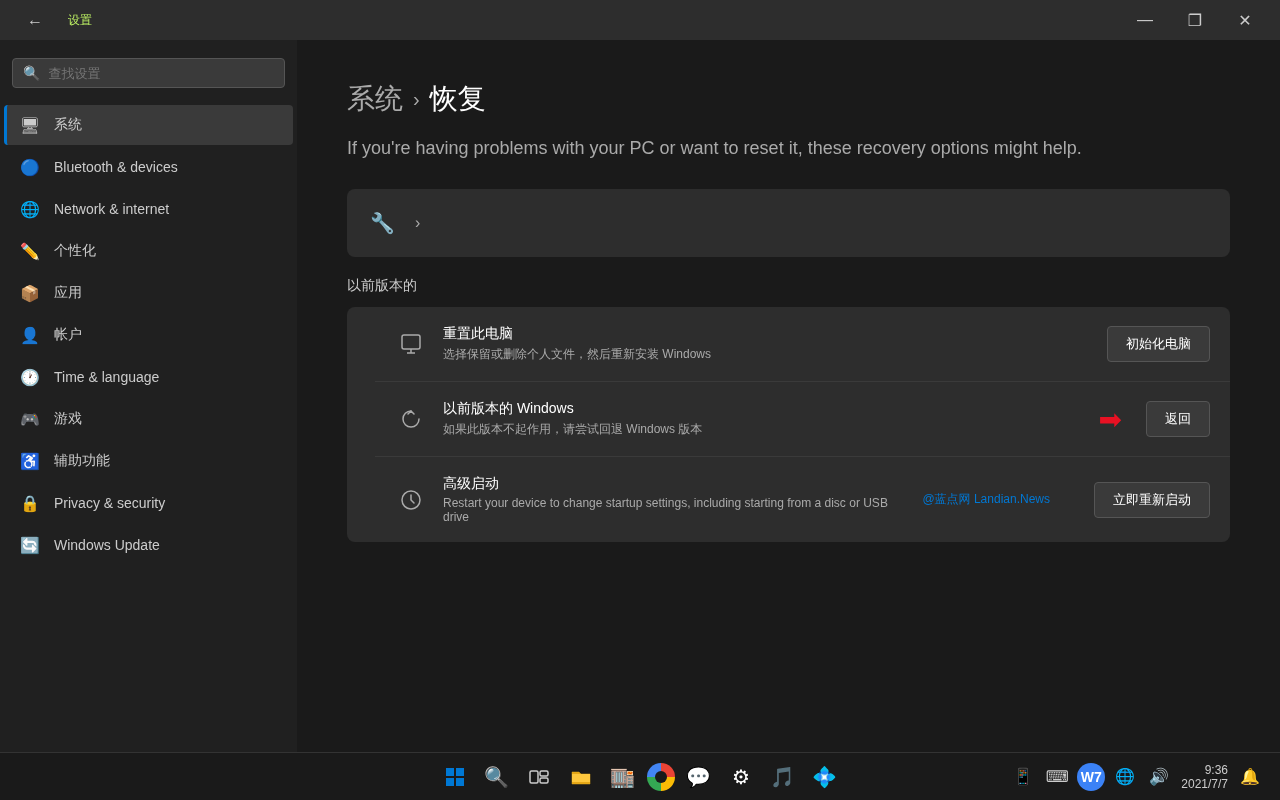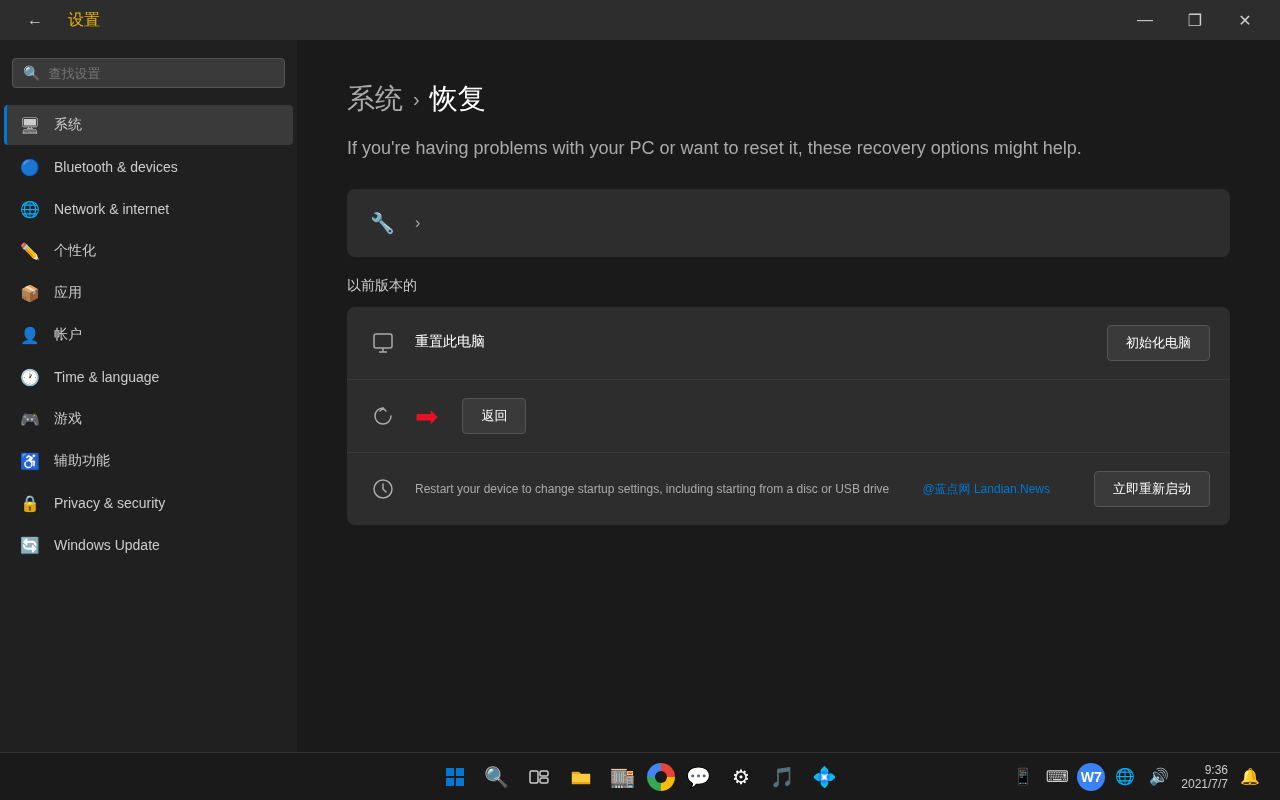--- a/index.html
+++ b/index.html
@@ -23,22 +23,22 @@
       justify-content: space-between;
       padding: 0 12px;
       flex-shrink: 0;
     }
     .title-bar-left {
       display: flex;
       align-items: center;
       gap: 10px;
     }
     .title-bar-title {
-      font-size: 16px;
-      color: #eab308;
+      font-size: 12px;
+      color: #bef264;
     }
     .title-bar-controls {
       display: flex;
       gap: 4px;
     }
     .title-btn {
       width: 46px;
       height: 32px;
       background: transparent;
       border: none;
@@ -194,20 +194,21 @@
       font-size: 14px;
       color: #ccc;
       margin-bottom: 12px;
     }
 
     
     .recovery-card {
       background: #2d2d2d;
       border-radius: 8px;
       overflow: hidden;
+      padding-left: 28px;
     }
     .recovery-row {
       display: flex;
       align-items: center;
       padding: 18px 20px;
       gap: 16px;
       border-bottom: 1px solid #3a3a3a;
     }
     .recovery-row:last-child { border-bottom: none; }
     .recovery-text { flex: 1; }
@@ -386,43 +387,49 @@
 
       <div class="recovery-row">
         <div class="card-icon">
           <svg width="24" height="24" viewBox="0 0 24 24" fill="none">
             <rect x="3" y="3" width="18" height="14" rx="2" stroke="#aaa" stroke-width="1.5"></rect>
             <path d="M8 21h8M12 17v4" stroke="#aaa" stroke-width="1.5"></path>
           </svg>
         </div>
         <div class="recovery-text">
           <div class="recovery-title">重置此电脑</div>
+          <div class="recovery-sub">选择保留或删除个人文件，然后重新安装 Windows</div>
         </div>
         <button class="recovery-btn">初始化电脑</button>
       </div>
 
       <div class="recovery-row">
         <div class="card-icon">
           <svg width="24" height="24" viewBox="0 0 24 24" fill="none">
             <path d="M12 4C7.58 4 4 7.58 4 12s3.58 8 8 8 8-3.58 8-8" stroke="#aaa" stroke-width="1.5" stroke-linecap="round"></path>
             <path d="M12 4l-3 3M12 4l3 3" stroke="#aaa" stroke-width="1.5" stroke-linecap="round" stroke-linejoin="round"></path>
           </svg>
         </div>
+        <div class="recovery-text">
+          <div class="recovery-title">以前版本的 Windows</div>
+          <div class="recovery-sub">如果此版本不起作用，请尝试回退 Windows 版本</div>
+        </div>
         <span class="arrow-indicator">➡</span>
         <button class="recovery-btn">返回</button>
       </div>
 
       <div class="recovery-row">
         <div class="card-icon">
           <svg width="24" height="24" viewBox="0 0 24 24" fill="none">
             <circle cx="12" cy="12" r="9" stroke="#aaa" stroke-width="1.5"></circle>
             <path d="M12 7v5l3 3" stroke="#aaa" stroke-width="1.5" stroke-linecap="round"></path>
           </svg>
         </div>
         <div class="recovery-text">
+          <div class="recovery-title">高级启动</div>
           <div class="recovery-sub">Restart your device to change startup settings, including starting from a disc or USB drive</div>
         </div>
         <span style="color:#0078d4; font-size:12px; margin-right:28px;">@蓝点网 Landian.News</span>
         <button class="recovery-btn">立即重新启动</button>
       </div>
     </div>
 
   </div>
 </div>
 

